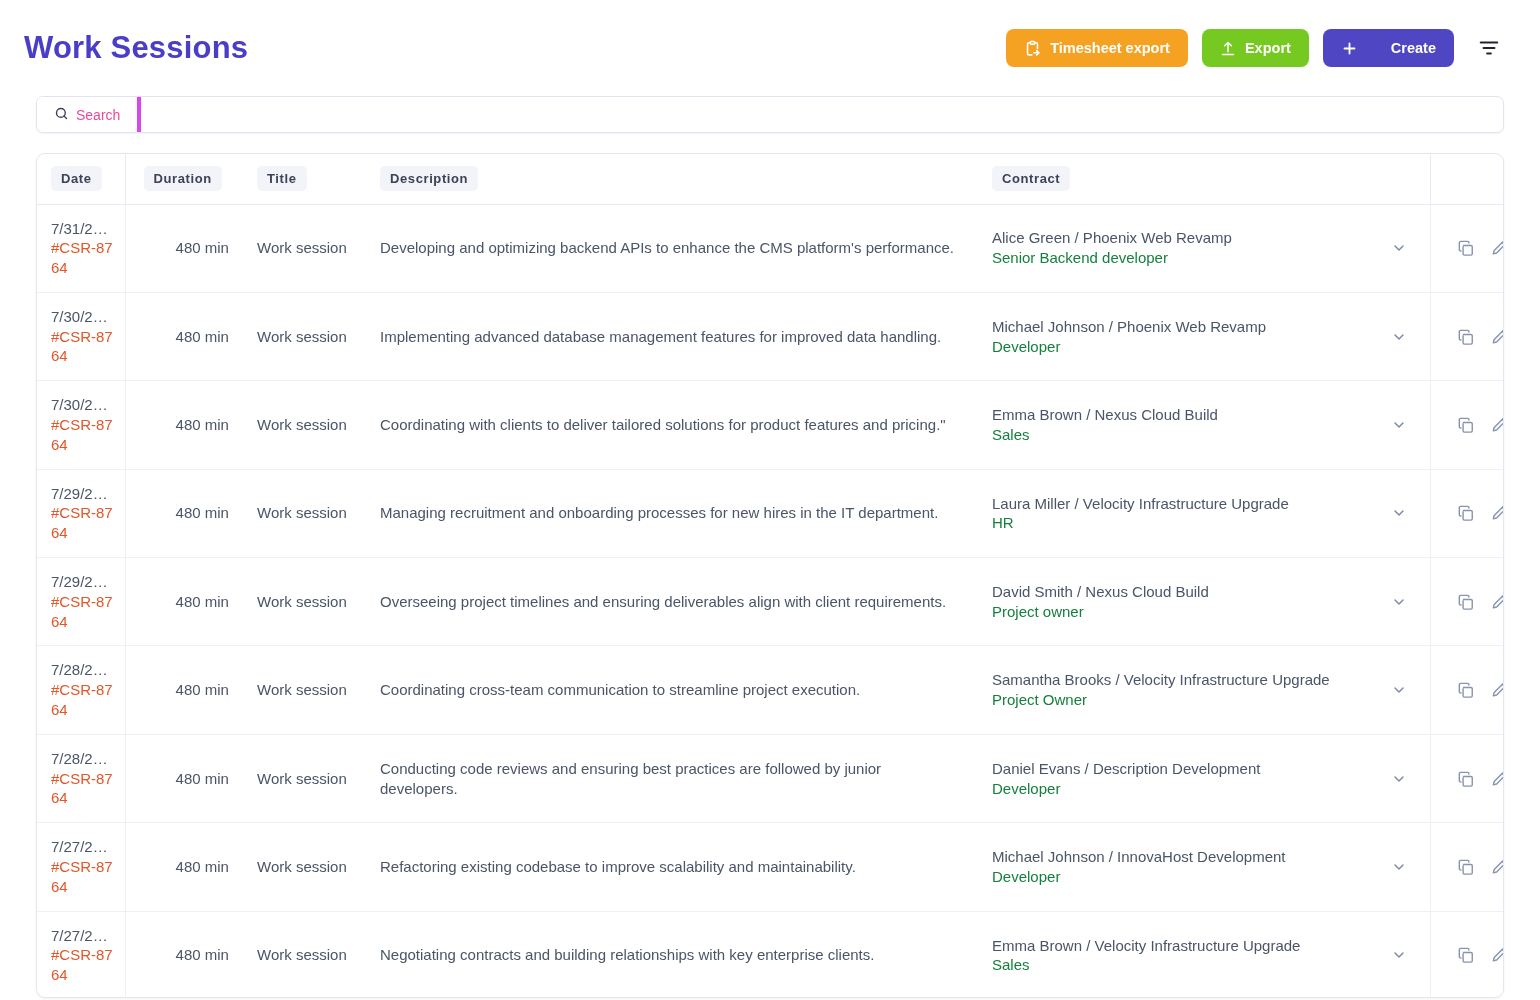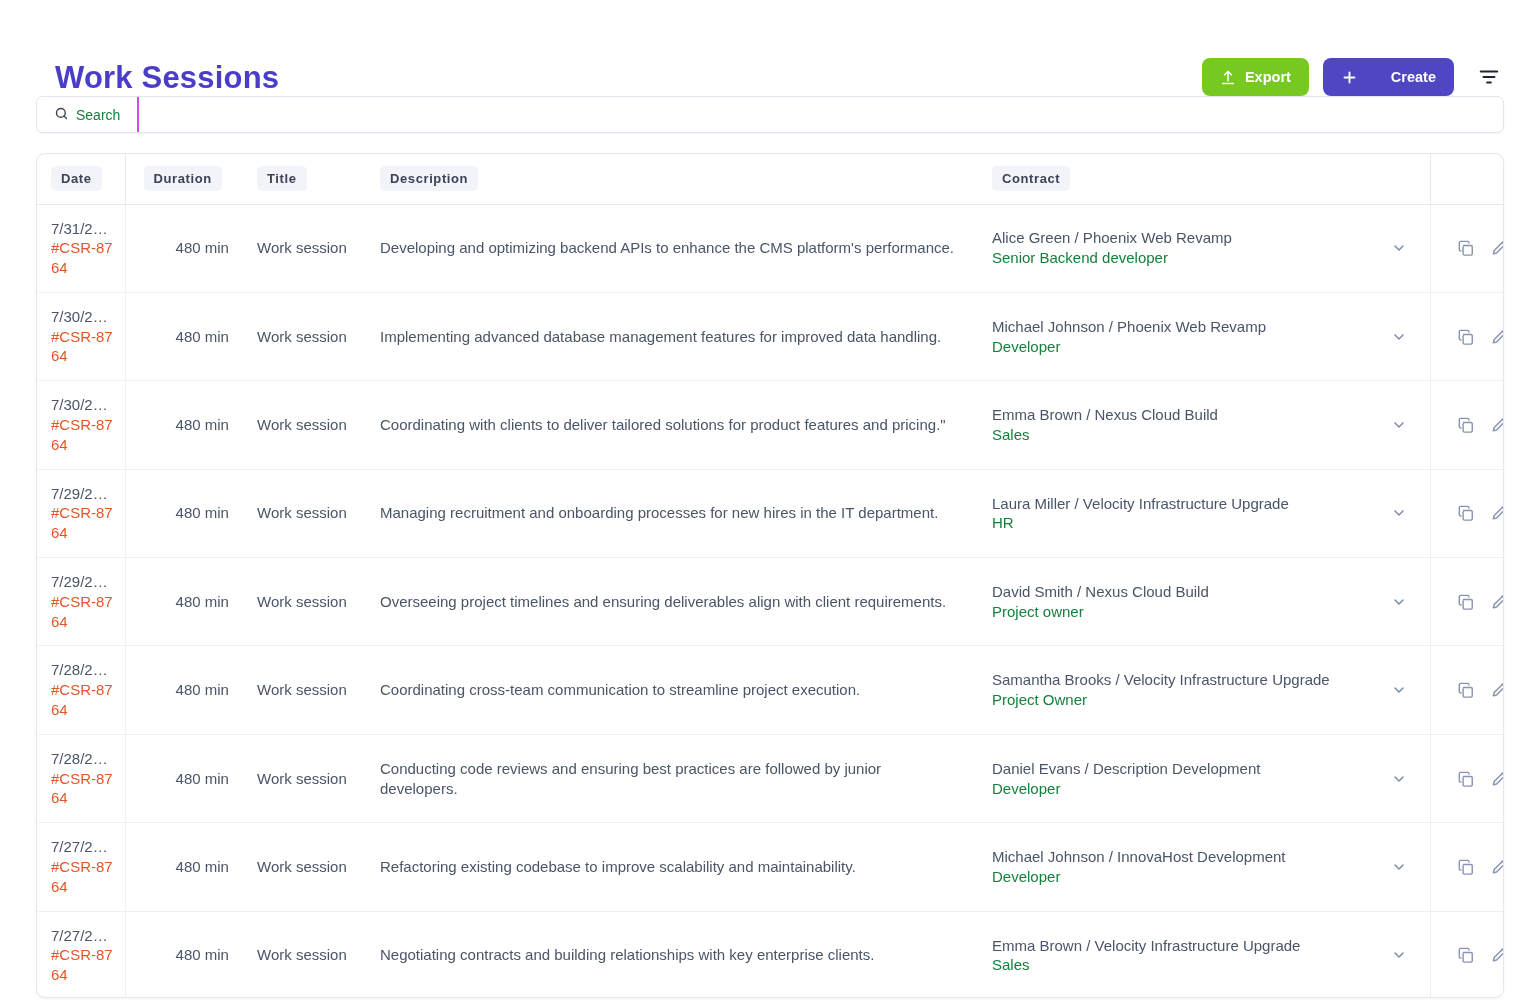--- a/index.html
+++ b/index.html
@@ -16,22 +16,22 @@
     height: 1000px;
     position: relative;
     background: #ffffff;
     padding: 0;
   }
 
   
   .header {
     height: 96px;
     display: flex;
-    align-items: flex-end;
-    padding: 0 36px 0 55px;
+    align-items: center;
+    padding: 0 36px 0 24px;
   }
   .page-title {
     font-size: 31px;
     font-weight: bold;
     color: #4a3ec8;
     letter-spacing: 0.2px;
     flex: 0 0 auto;
   }
   .header-actions {
     margin-left: auto;
@@ -74,23 +74,23 @@
     border-radius: 7px;
     display: flex;
     align-items: stretch;
     background: #fff;
     box-shadow: 0 1px 2px rgba(20,25,60,.05);
     overflow: hidden;
   }
   .search-btn {
     display: flex; align-items: center; gap: 7px;
     padding: 0 17px;
-    border-right: 2px solid #d946ef;
+    border-right: 4px solid #d946ef;
     font-size: 14px;
-    color: #15803d;
+    color: #ec4899;
     background: #fff;
     cursor: pointer;
     white-space: nowrap;
     font-family: "Liberation Sans", sans-serif;
   }
   .search-input {
     flex: 1;
     border: none;
     outline: none;
     padding: 0 14px;
@@ -187,20 +187,32 @@
 </head>
 <body>
 
 <div class="page">
 
   <div class="header">
     <div class="page-title">Work Sessions</div>
 
     <div class="header-actions">
 
+      <button class="btn btn-timesheet">
+        <span>
+          <svg width="17" height="17" viewBox="0 0 24 24" fill="none" stroke="#fff" stroke-width="2.2" stroke-linecap="round" stroke-linejoin="round">
+            <path d="M15 4h2a2 2 0 0 1 2 2v6"></path>
+            <path d="M9 4H7a2 2 0 0 0-2 2v13a2 2 0 0 0 2 2h4"></path>
+            <rect x="9" y="2" width="6" height="4" rx="1"></rect>
+            <path d="M14 18h7"></path>
+              <path d="M18 15l3 3-3 3"></path>
+          </svg>
+        </span>
+        <span>Timesheet export</span>
+      </button>
 
       <button class="btn btn-export">
         <span>
           <svg width="16" height="17" viewBox="0 0 24 24" fill="none" stroke="#fff" stroke-width="2.2" stroke-linecap="round" stroke-linejoin="round">
             <path d="M12 17V3"></path>
               <path d="M7 8l5-5 5 5"></path>
               <path d="M4 21h16"></path>
           </svg>
         </span>
         <span>Export</span>

